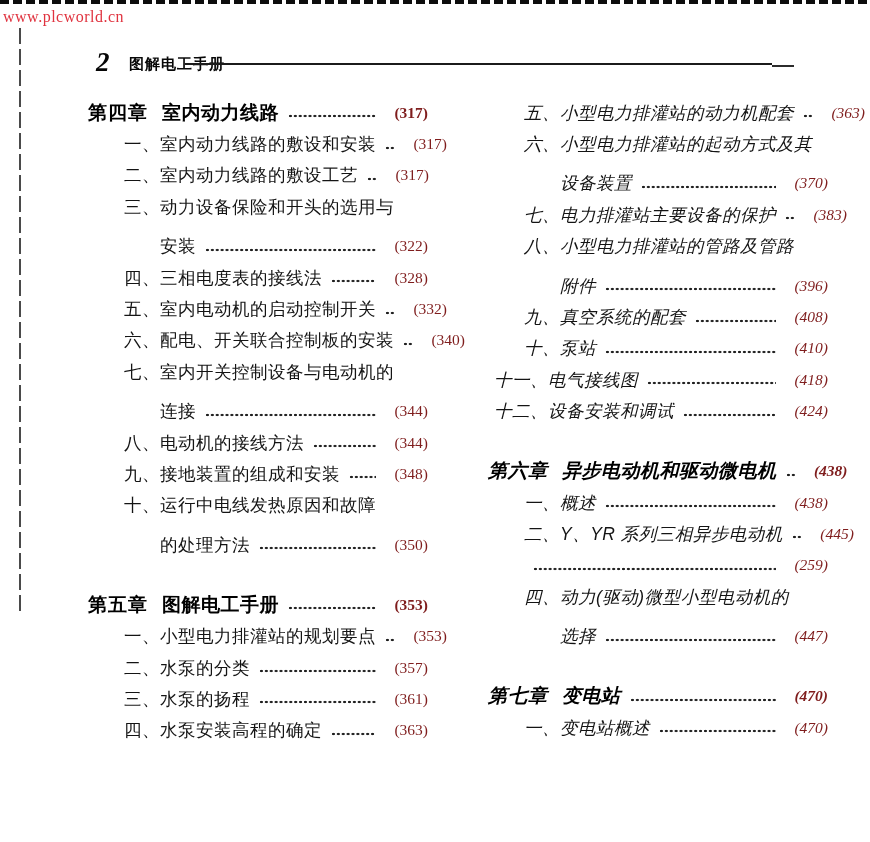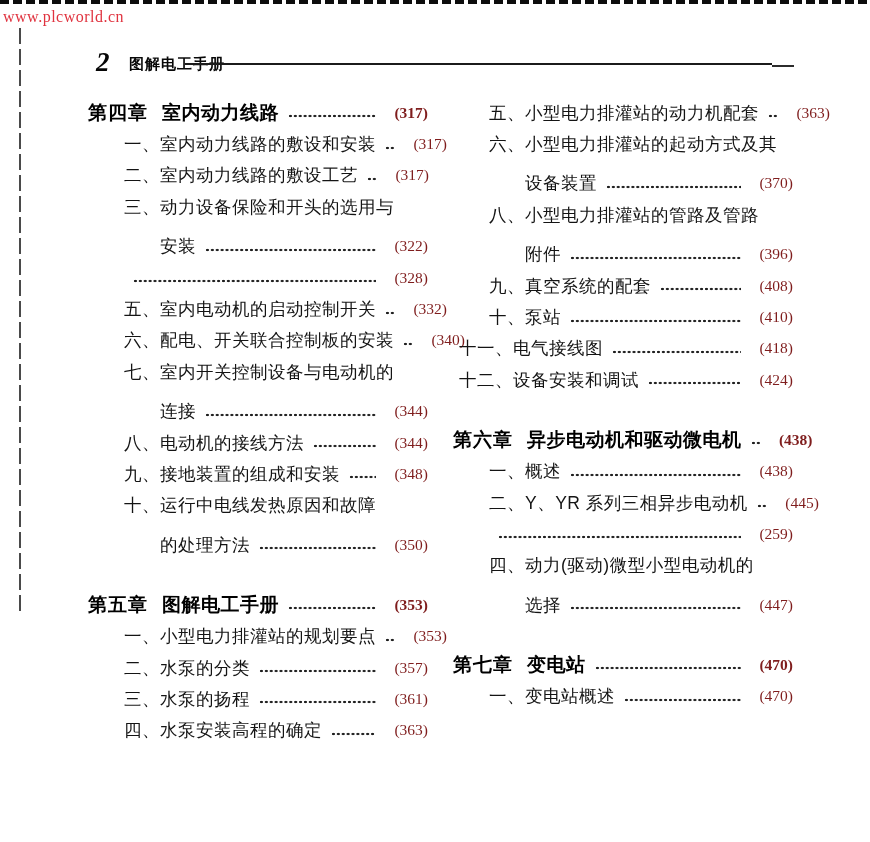--- a/index.html
+++ b/index.html
@@ -44,21 +44,21 @@
   .header-rule{
     position:absolute;left:89px;top:17px;width:587px;height:2px;background:#1b1b1b;
   }
   .header-rule-tail{
     position:absolute;left:676px;top:19px;width:22px;height:1.5px;background:#2c2c2c;
   }
 
   
   .toc-col{position:absolute;top:97px;width:340px;}
   .toc-col.left{left:88px;}
-  .toc-col.right{left:453px;}
+  .toc-col.right{left:488px;font-style:italic;}
 
   .row{
     display:flex;align-items:center;
     height:31.4px;
     font-size:17.5px;color:#141414;
     letter-spacing:.5px;white-space:nowrap;
   }
   .row.chapter{
     font-size:19px;font-weight:bold;color:#000;
     margin-top:28.6px;
@@ -119,20 +119,21 @@
       </div>
       <div class="row item ind1">
         <span class="entry-text">三、动力设备保险和开头的选用与</span>
       </div>
       <div class="row cont ind2">
         <span class="entry-text">安装</span>
         <span class="leader"></span>
         <span class="pagenum">(322)</span>
       </div>
       <div class="row item ind1">
+        <span class="entry-text">四、三相电度表的接线法</span>
         <span class="leader"></span>
         <span class="pagenum">(328)</span>
       </div>
       <div class="row item ind1">
         <span class="entry-text">五、室内电动机的启动控制开关</span>
         <span class="leader"></span>
         <span class="pagenum">(332)</span>
       </div>
       <div class="row item ind1">
         <span class="entry-text">六、配电、开关联合控制板的安装</span>
@@ -200,20 +201,25 @@
       </div>
       <div class="row item ind1">
         <span class="entry-text">六、小型电力排灌站的起动方式及其</span>
       </div>
       <div class="row cont ind2">
         <span class="entry-text">设备装置</span>
         <span class="leader"></span>
         <span class="pagenum">(370)</span>
       </div>
       <div class="row item ind1">
+        <span class="entry-text">七、电力排灌站主要设备的保护</span>
+        <span class="leader"></span>
+        <span class="pagenum">(383)</span>
+      </div>
+      <div class="row item ind1">
         <span class="entry-text">八、小型电力排灌站的管路及管路</span>
       </div>
       <div class="row cont ind2">
         <span class="entry-text">附件</span>
         <span class="leader"></span>
         <span class="pagenum">(396)</span>
       </div>
       <div class="row item ind1">
         <span class="entry-text">九、真空系统的配套</span>
         <span class="leader"></span>

